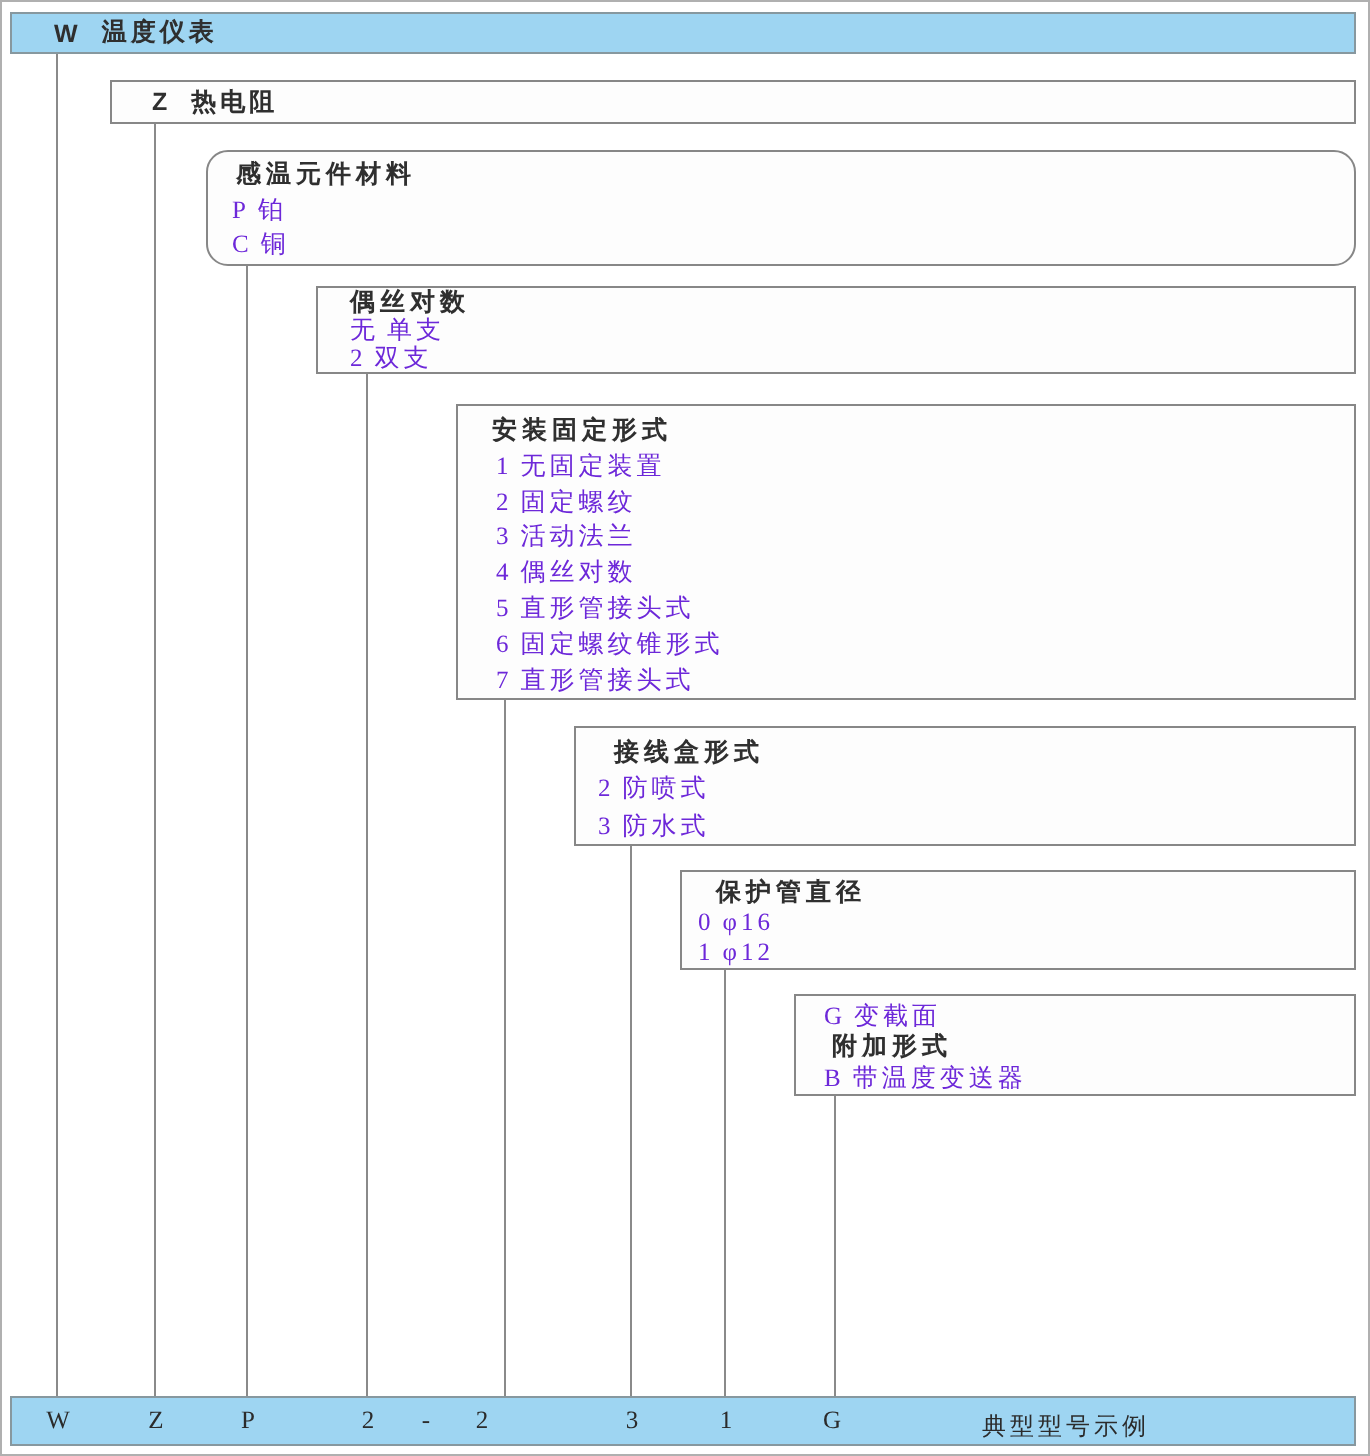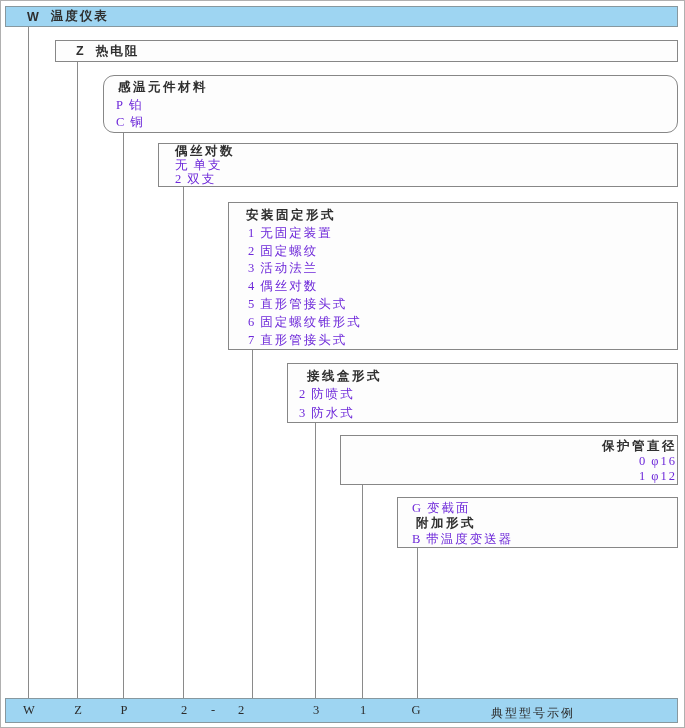--- a/index.html
+++ b/index.html
@@ -90,21 +90,21 @@
   .box5 .title { margin-left: 0; }
   .box5 .row { line-height: 17.8px; height: 17.8px; }
   .box5 .item { margin-left: 2px; }
 
   .box6 { left: 287px; top: 363px; width: 391px; height: 60px; padding: 3px 0 0 11px; }
   .box6 .title { margin-left: 8px; }
   .box6 .row { line-height: 18.3px; height: 18.3px; }
 
   .box7 { left: 340px; top: 435px; width: 338px; height: 50px; padding: 3px 0 0 8px; }
   .box7 .title { margin-left: 9px; }
-  .box7 .row { line-height: 15.2px; height: 15.2px; text-align: right; }
+  .box7 .row { line-height: 15.2px; height: 15.2px; }
 
   .box8 { left: 397px; top: 497px; width: 281px; height: 51px; padding: 3px 0 0 14px; }
   .box8 .title { margin-left: 4px; }
   .box8 .row { line-height: 15.4px; height: 15.4px; }
 
   
   .vline { position: absolute; width: 1px; background: #8a8a8a; }
   .l1 { left: 28px;  top: 27px;  height: 671px; }
   .l2 { left: 77px;  top: 62px;  height: 636px; }
   .l3 { left: 123px; top: 133px; height: 565px; }

